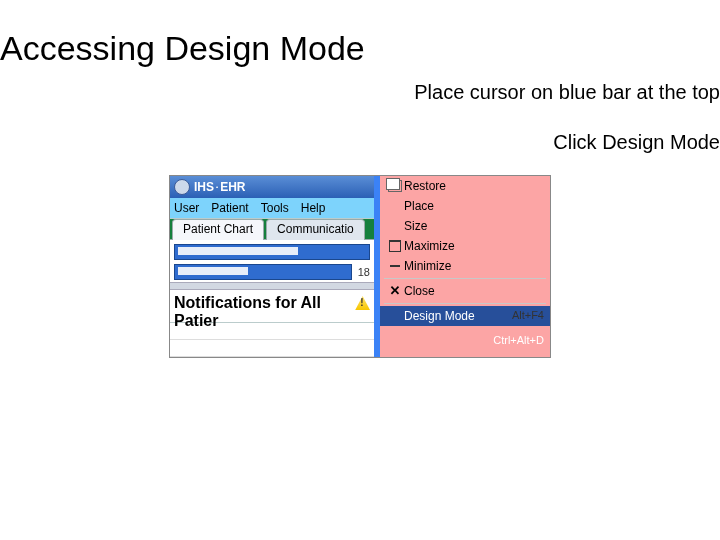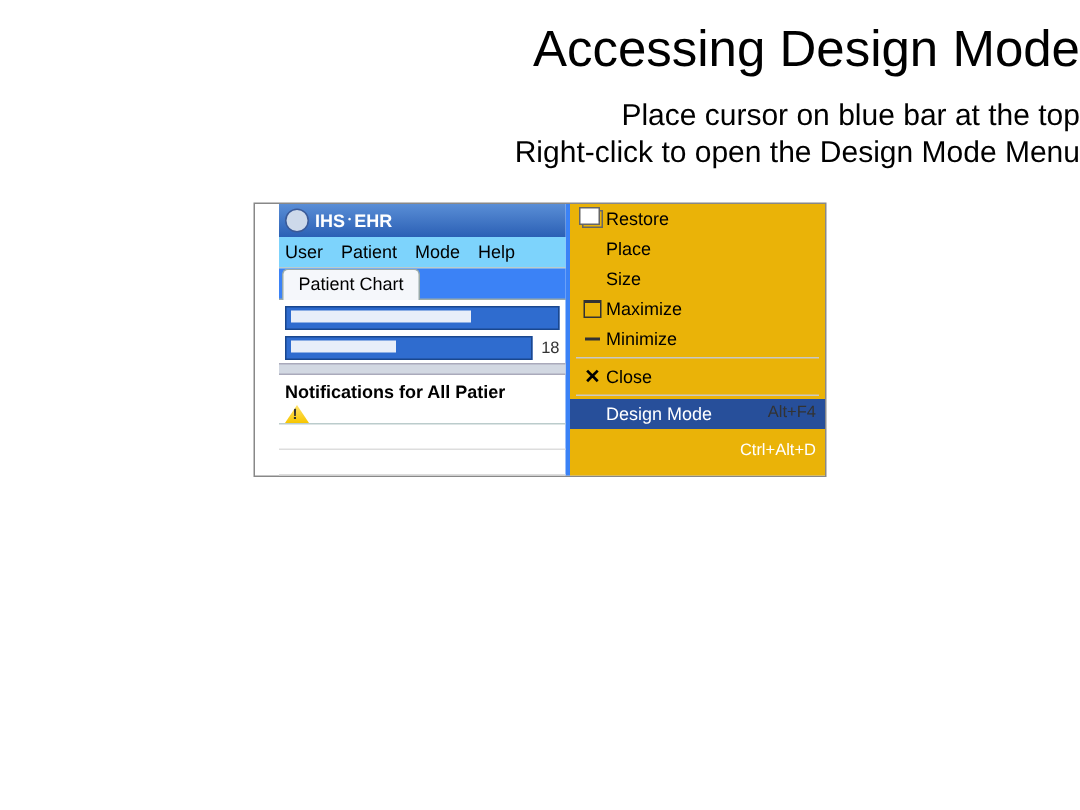--- a/index.html
+++ b/index.html
@@ -7,40 +7,40 @@
     width: 720px;
     height: 540px;
     background: #fff;
     font-family: Arial, Helvetica, sans-serif;
     font-size: 14px;
     color: #000;
   }
   .slide-title {
     font-size: 34px;
     font-weight: 400;
-    text-align: right;
-    margin: 14px 0 12px 0;
+    text-align: left;
+    margin: 29px 0 12px 0;
   }
   .instructions {
     font-size: 20px;
     font-weight: 400;
     text-align: right;
     line-height: 1.25;
     margin-bottom: 20px;
   }
   .screenshot {
     width: 380px;
     margin: 20px auto 0 auto;
     border: 1px solid #888;
     position: relative;
     display: flex;
     background:#fff;
   }
-  .app-col { flex:1; min-width:0; border-right:3px solid #3b82f6;margin-left:16px; }
-  .menu-col { width:170px; background:#eab308; }
+  .app-col { flex:1; min-width:0; border-right:6px solid #3b82f6; }
+  .menu-col { width:170px; background:#fca5a5; }
 
   .titlebar {
     height:22px;
     background: linear-gradient(#5a8ed6,#2b60b5);
     display:flex; align-items:center;
     padding:0 4px;
     color:#fff; font-size:12px; font-weight:bold;
   }
   .titlebar .logo{
     width:14px;height:14px;border-radius:50%;
@@ -48,21 +48,21 @@
     border:1px solid #3a5a98;
   }
   .titlebar .dot{ font-size:6px; vertical-align:middle; margin:0 2px;}
 
   .menubar{
     height:20px; background:#7dd3fc; display:flex; align-items:center;
     border-bottom:1px solid #bcc; font-size:12px; padding-left:4px;
   }
   .menubar span{ margin-right:12px;}
 
-  .tabstrip{ height:20px; background:#3b82f6; display:flex; align-items:center;
+  .tabstrip{ height:20px; background:#15803d; display:flex; align-items:center;
     border-bottom:1px solid #9aa; font-size:12px;}
   .tab{
     padding:2px 10px 4px 10px; border:1px solid #9aa; border-bottom:none;
     background:#f5f7fb; border-radius:4px 4px 0 0; margin-left:2px;
   }
   .tab.inactive{ background:#dfe6ee;}
 
   .bluebox{
     margin:4px; height:14px;
     background:#2f6ccf; border:1px solid #1a478e; position:relative;
@@ -71,24 +71,23 @@
     position:absolute; left:3px; top:2px; height:8px; width:120px;
     background:#e8eef9;
   }
   .dobrow{ display:flex; align-items:center; font-size:11px; color:#333;
     padding:0 4px 2px 4px;}
   .dobrow .bar{ flex:1;height:14px;background:#2f6ccf;border:1px solid #1a478e;position:relative;margin-right:6px;}
   .dobrow .bar .wh{position:absolute; left:3px; top:2px; height:8px; width:70px; background:#e8eef9;}
 
   .divider{ height:6px; background:#d2d8e2; border-top:1px solid #aab; border-bottom:1px solid #aab;}
   .notif{
-    padding:4px 4px 0 4px; font-size:12px; font-weight:bold;
+    padding:4px 4px 0 4px; font-size:16px; font-weight:bold;
     border-bottom:1px solid #bcc; height:28px; display:flex; justify-content:space-between;
     align-items:flex-start;
-    flex-direction:column;
   }
   .warn{
     width:16px;height:14px;display:inline-block; margin-top:2px;
     background: linear-gradient(#ffe36b,#f7c600);
     clip-path: polygon(50% 0,100% 100%,0 100%);
     position:relative;
   }
   .warn::after{ content:"!"; position:absolute; left:5px; top:1px; font-size:10px;
     font-weight:bold; color:#333;}
   .rows .row{ height:16px; border-bottom:1px solid #ddd;}
@@ -112,39 +111,41 @@
   .ico-min{ width:10px; border-bottom:2px solid #333;}
   .ico-max{ width:10px;height:9px;border:1px solid #333; border-top-width:2px;}
   .ico-close{ font-weight:bold; font-size:13px; line-height:12px;}
 </style>
 </head>
 <body>
 
 <div class="slide-title">Accessing Design Mode</div>
 <div class="instructions">
   <span>Place cursor on blue bar at the top</span><br>
-  <span>Right-click to open the Design Mode Menu</span><br>
+  <br>
+  <span>Click Design Mode</span>
 </div>
 
 <div class="screenshot">
   <div class="app-col">
     <div class="titlebar">
       <span class="logo"></span>
       <span>IHS</span>
       <span class="dot">•</span>
       <span>EHR</span>
     </div>
     <div class="menubar">
       <span>User</span>
       <span>Patient</span>
-      <span>Mode</span>
+      <span>Tools</span>
       <span>Help</span>
     </div>
     <div class="tabstrip">
       <div class="tab">Patient Chart</div>
+      <div class="tab inactive">Communicatio</div>
     </div>
     <div class="bluebox">
         <div class="wh"></div>
       </div>
     <div class="dobrow">
       <div class="bar">
           <div class="wh"></div>
         </div>
       <span>18</span>
     </div>

